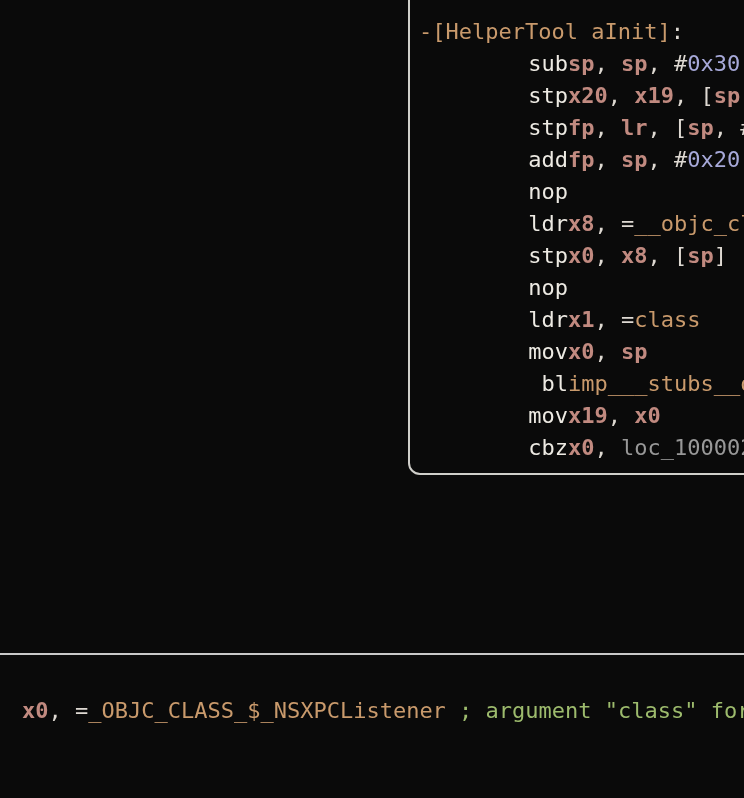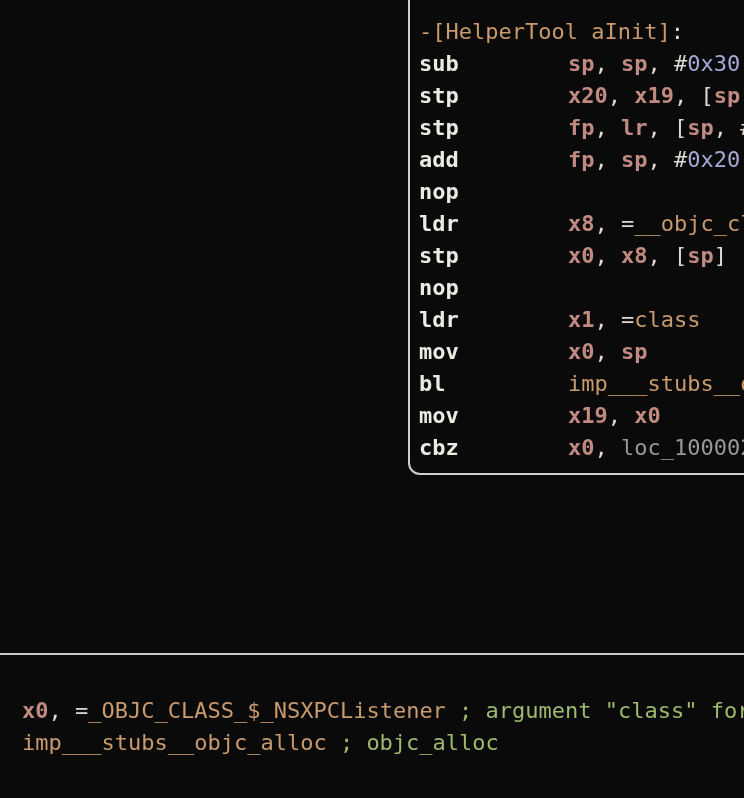--- a/index.html
+++ b/index.html
@@ -23,22 +23,23 @@
   }
   #asm-content { padding: 44px 0 0 9px; }
   .asm-row {
     height: 32px; line-height: 32px;
     font-size: 22px;
     white-space: pre;
   }
   .mn {
     display: inline-block;
     width: 149px;
-    font-weight: bold;
+    font-weight: normal;
     color: var(--c-mnemonic, #edeae3);
+    text-align: right;
   }
   .seg-symbol      { color: var(--c-symbol, #c99a6c); }
   .seg-register    { color: var(--c-register, #c18a80); font-weight: bold; }
   .seg-punctuation { color: var(--c-punctuation, #ded9d2); }
   .seg-number      { color: var(--c-number, #a7a9d9); }
   .seg-comment     { color: var(--c-comment, #9dbb6d); }
   .seg-location    { color: var(--c-location, #989898); }
   .seg-plain       { color: var(--c-plain, #ded9d2); }
   
   #pane-divider {
@@ -85,15 +86,14 @@
         <div class="asm-row"><span class="mn">cbz</span><span><span class="seg seg-register">x0</span><span class="seg seg-punctuation">, </span><span class="seg seg-location">loc_100002</span></span></div>
       </div>
   </div>
 </div>
 
 <div id="pane-divider"></div>
 
 <div id="bottom-pane">
   <div id="bottom-lines">
       <div class="code-row"><span class="seg seg-register">x0</span><span class="seg seg-punctuation">, =</span><span class="seg seg-symbol">_OBJC_CLASS_$_NSXPCListener</span><span class="seg seg-comment"> ; argument "class" for</span></div>
-      <div class="code-row"><span class="seg seg-symbol">imp___stubs__objc_alloc</span><span class="seg seg-comment"> ; objc_alloc</span></div>
     </div>
 </div>
 
 </body></html>

